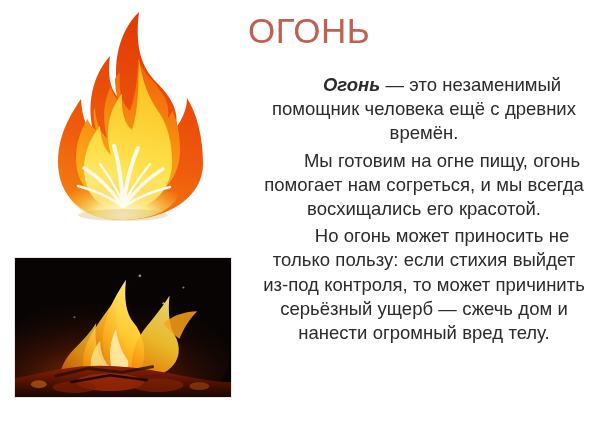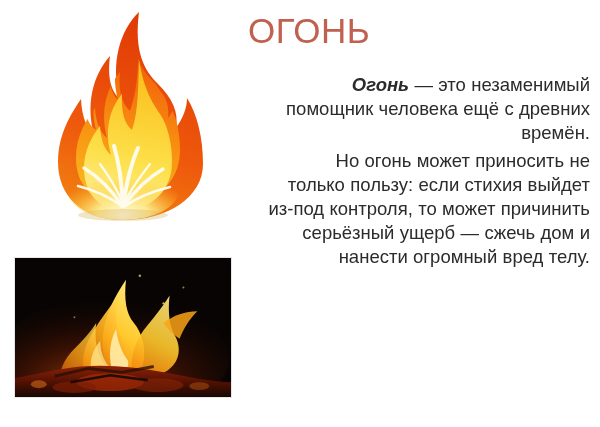--- a/index.html
+++ b/index.html
@@ -73,21 +73,21 @@
     margin-top: 21px;
     padding-left: 12px;
     width: 332px;
   }
   .para {
     margin: 0 0 3px 0;
     color: #2b2b2b;
     font-size: 18.5px;
     line-height: 24.2px;
     text-indent: 36px;
-    text-align: right;
+    text-align: center;
     word-spacing: 0.2px;
   }
   .para:last-child { margin-bottom: 8px; }
   .lead-word {
     font-weight: bold;
     font-style: italic;
   }
 </style>
 </head>
 <body>
@@ -250,17 +250,18 @@
         <circle cx="126" cy="18" r="1.3" opacity="0.7"></circle>
       </g>
     </svg>
   </div>
 
   <div id="content">
     <h1 id="page-title">ОГОНЬ</h1>
 
     <div id="body-text">
       <p class="para"><span class="lead-word">Огонь</span><span> — это незаменимый помощник человека ещё с древних времён.</span></p>
+      <p class="para">Мы готовим на огне пищу, огонь помогает нам согреться, и мы всегда восхищались его красотой.</p>
       <p class="para">Но огонь может приносить не только пользу: если стихия выйдет из-под контроля, то может причинить серьёзный ущерб — сжечь дом и нанести огромный вред телу.</p>
     </div>
   </div>
 
 </div>
 
 </body></html>

